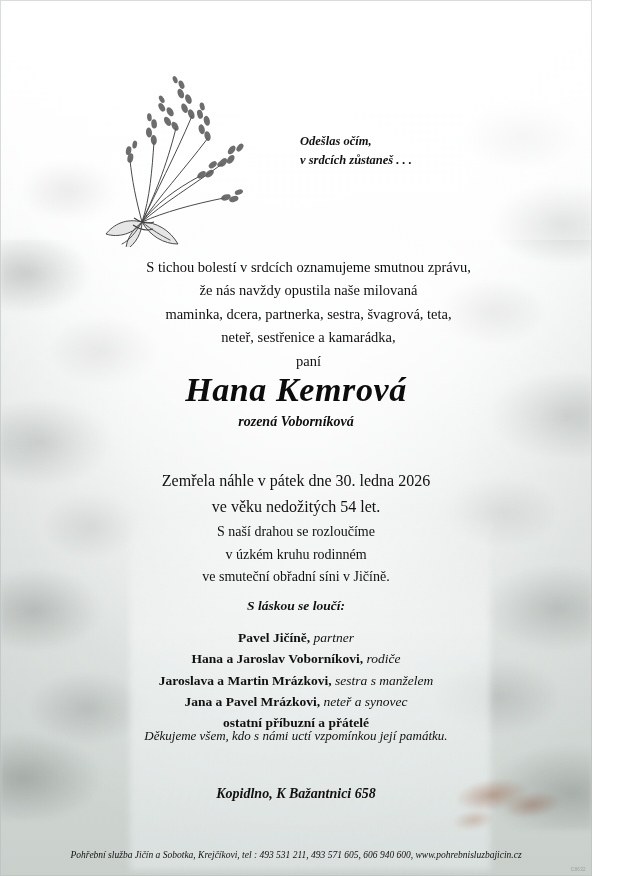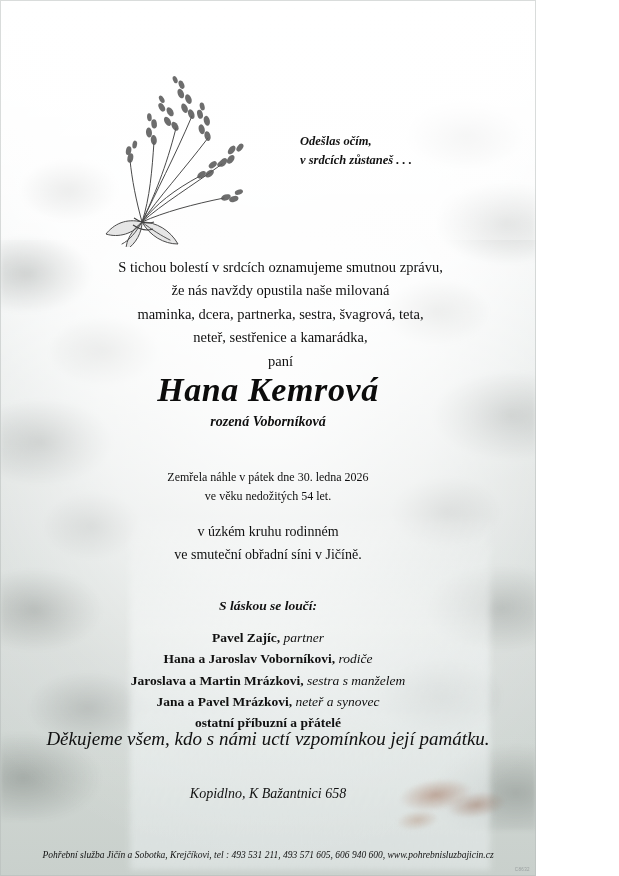--- a/index.html
+++ b/index.html
@@ -9,21 +9,21 @@
   body {
     width: 619px;
     height: 876px;
     background: #ffffff;
     font-family: "Liberation Serif", serif;
     overflow: hidden;
   }
 
   .card {
     position: relative;
-    width: 536px;
+    width: 592px;
     height: 876px;
     overflow: hidden;
     background:
       radial-gradient(ellipse 520px 360px at 50% 18%, rgba(255,255,255,0.97) 0%, rgba(255,255,255,0.86) 45%, rgba(255,255,255,0.35) 78%, rgba(255,255,255,0.12) 100%),
       linear-gradient(to bottom, #eef1f1 0%, #e6eaea 18%, #dfe4e3 35%, #d7dcda 55%, #cfd5d2 72%, #c9d0cc 86%, #c2cac5 100%);
   }
 
   
   .bg-layer {
     position: absolute;
@@ -154,21 +154,21 @@
     font-size: 14px;
     font-weight: bold;
     font-style: italic;
     color: #0e0e0e;
   }
 
   .died {
     position: absolute;
     left: 0; right: 0;
     top: 468px;
-    font-size: 12px;
+    font-size: 16px;
     line-height: 1.62;
   }
 
   .farewell {
     position: absolute;
     left: 0; right: 0;
     top: 521px;
     font-size: 14px;
     line-height: 1.62;
   }
@@ -190,30 +190,30 @@
     font-size: 13.5px;
     line-height: 1.58;
   }
   .mourners .b { font-weight: bold; }
   .mourners .i { font-style: italic; }
 
   .thanks {
     position: absolute;
     left: 0; right: 0;
     top: 728px;
-    font-size: 19px;
+    font-size: 13px;
     font-style: italic;
   }
 
   .address {
     position: absolute;
     left: 0; right: 0;
     top: 786px;
     font-size: 14px;
-    font-weight: normal;
+    font-weight: bold;
     font-style: italic;
   }
 
   .footer {
     position: absolute;
     left: 0; right: 0;
     top: 850px;
     font-size: 9.5px;
     font-weight: normal;
     font-style: italic;
@@ -343,29 +343,30 @@
 
     <div class="name">Hana Kemrová</div>
     <div class="maiden">rozená Voborníková</div>
 
     <div class="died">
       <div>Zemřela náhle v pátek dne 30. ledna 2026</div>
       <div>ve věku nedožitých 54 let.</div>
     </div>
 
     <div class="farewell">
+      <div>S naší drahou se rozloučíme</div>
       <div class="strong">v úzkém kruhu rodinném</div>
       <div>ve smuteční obřadní síni v Jičíně.</div>
     </div>
 
     <div class="lovehead">S láskou se loučí:</div>
 
     <div class="mourners">
       <div>
-        <span class="b">Pavel Zajíc,</span>
+        <span class="b">Pavel Jičíně,</span>
         <span class="i">partner</span>
       </div>
       <div>
         <span class="b">Hana a Jaroslav Voborníkovi,</span>
         <span class="i">rodiče</span>
       </div>
       <div>
         <span class="b">Jaroslava a Martin Mrázkovi,</span>
         <span class="i">sestra s manželem</span>
       </div>

